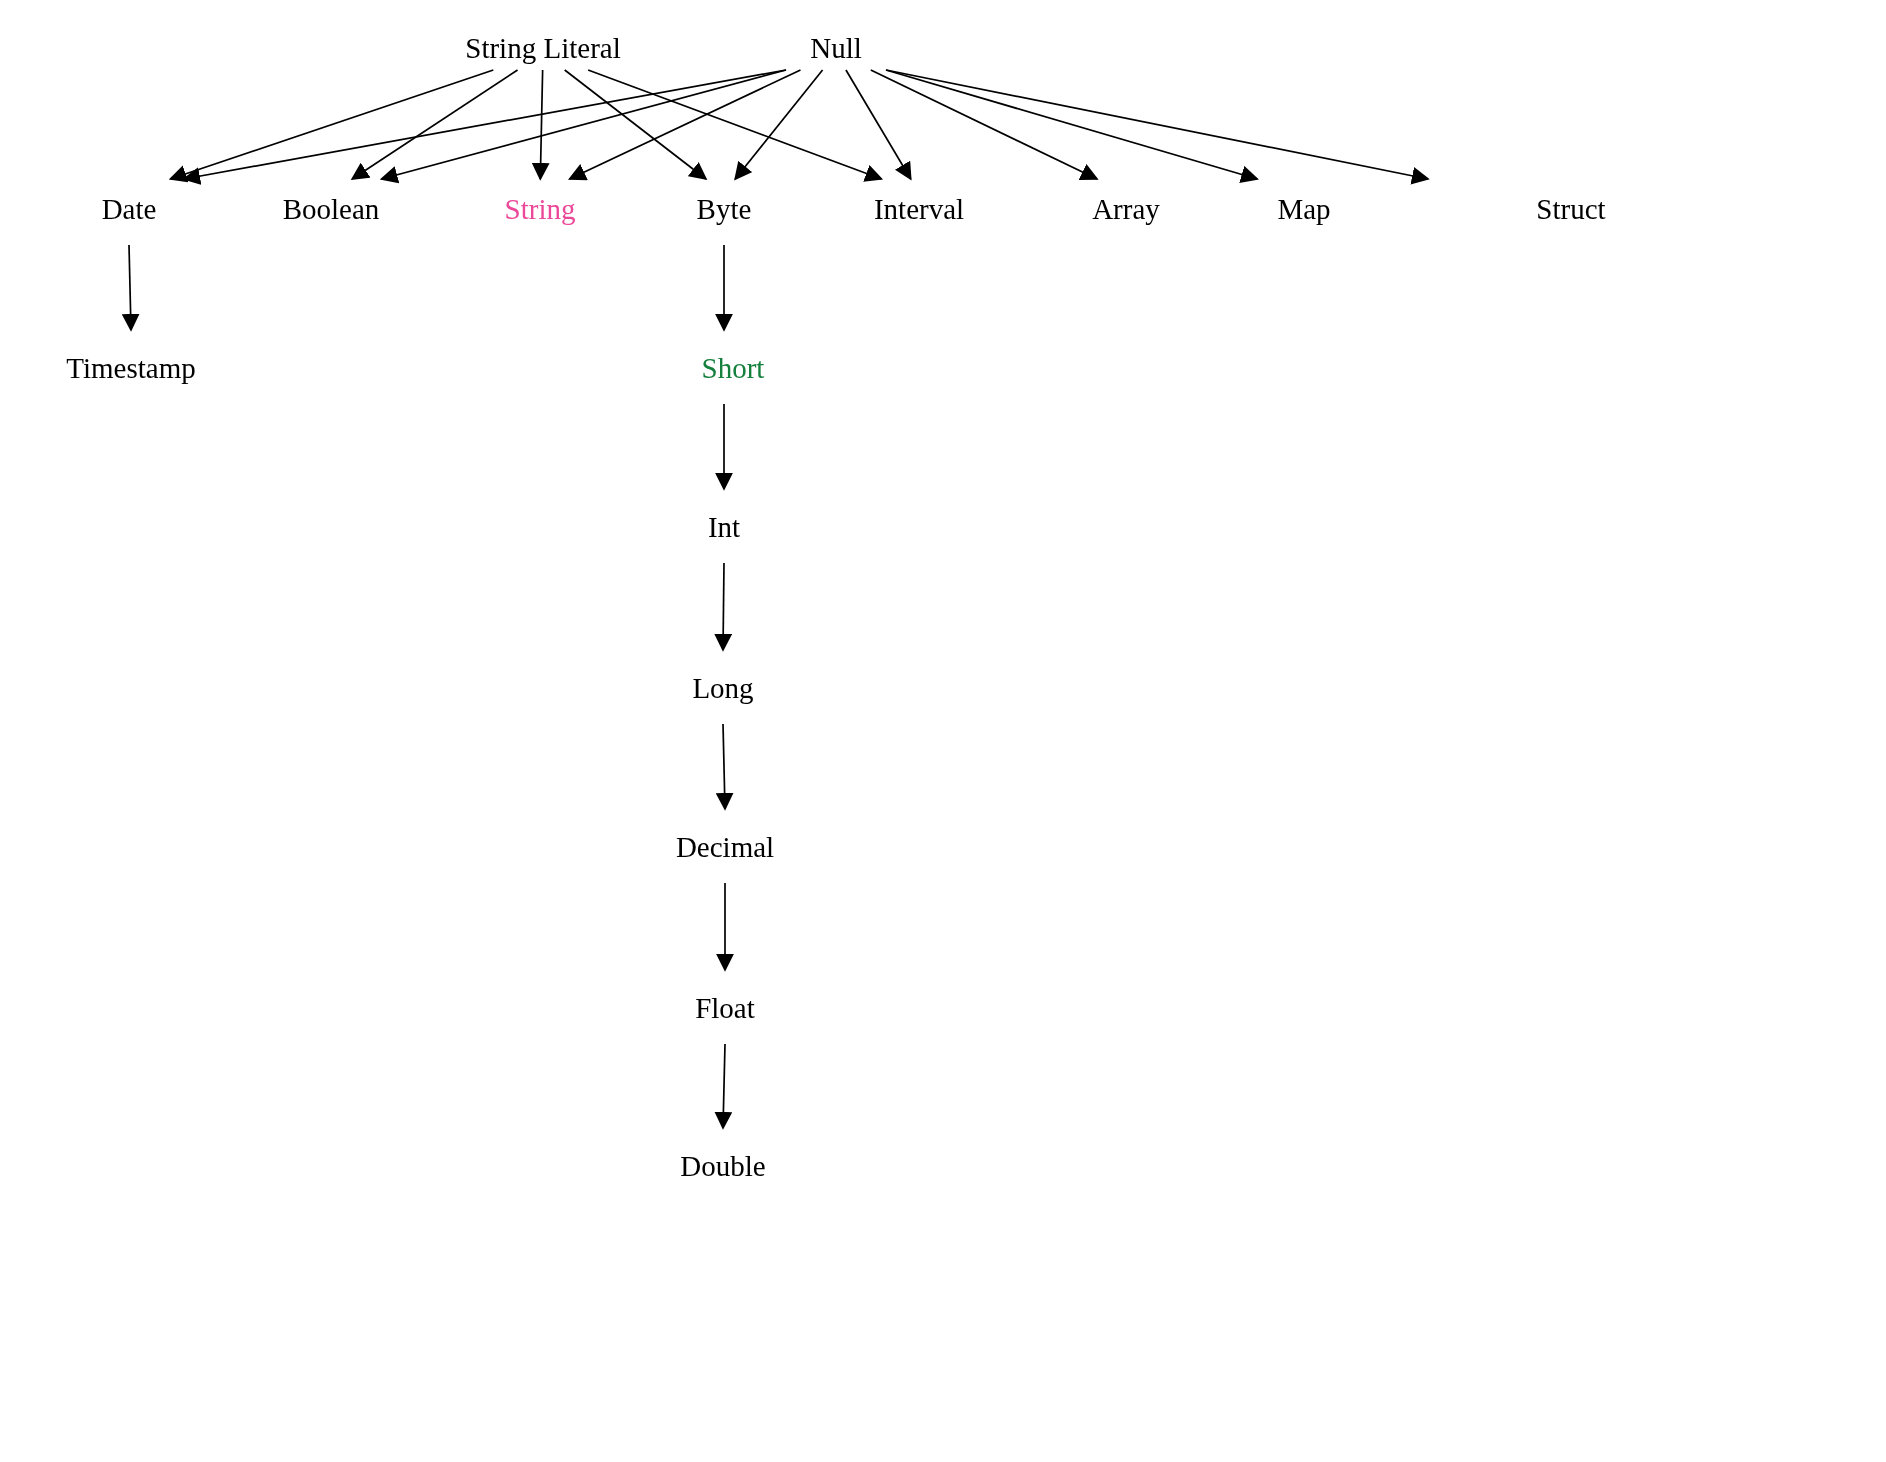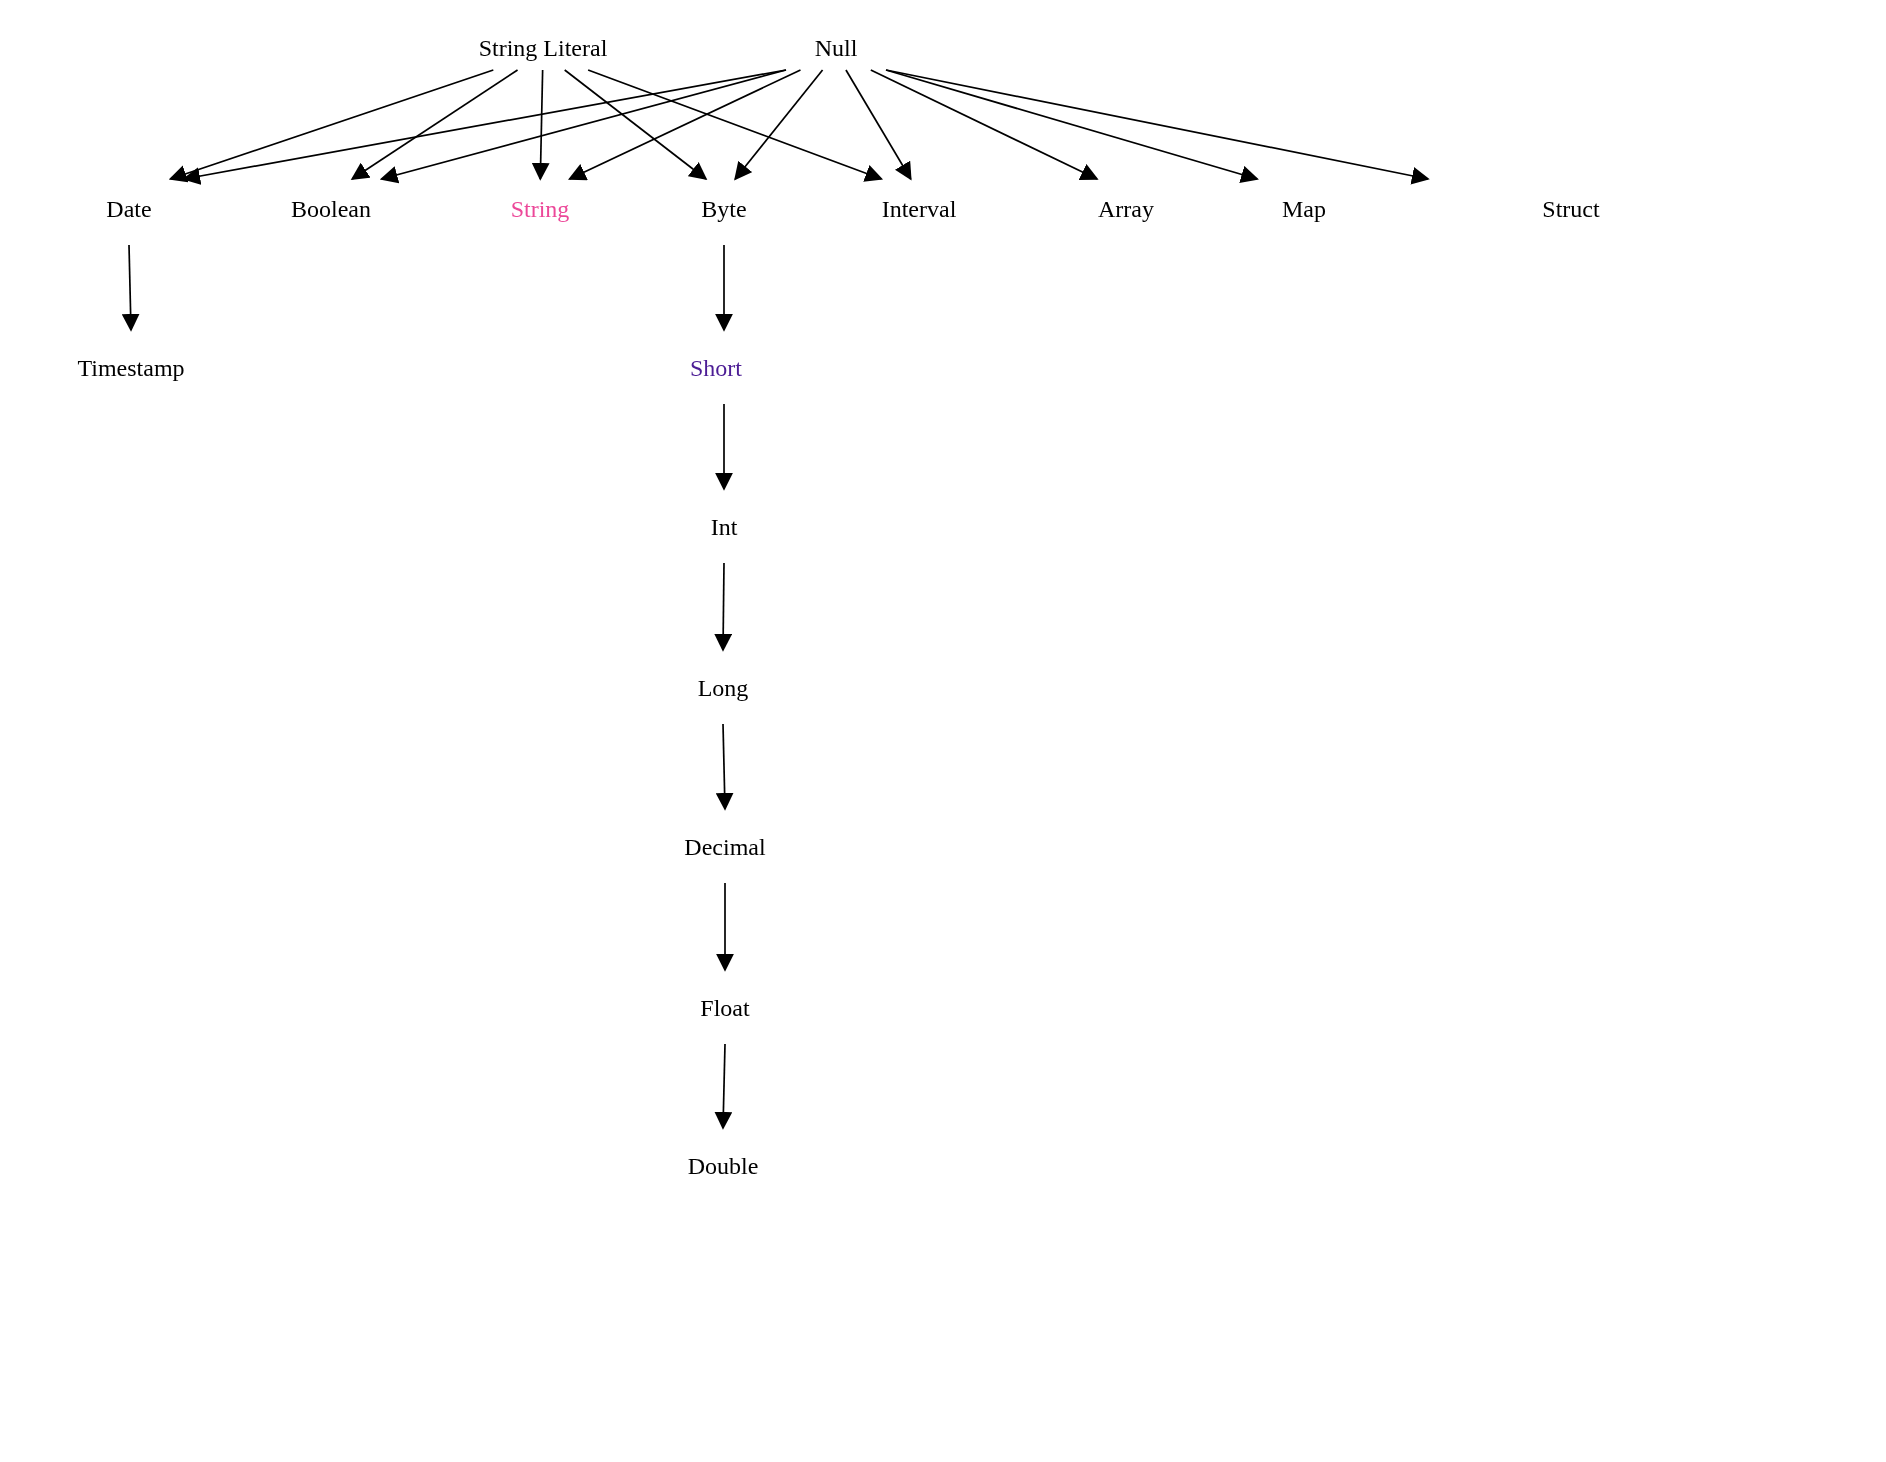--- a/index.html
+++ b/index.html
@@ -26,21 +26,21 @@
     position: absolute;
     left: 0;
     top: 0;
     width: 100%;
     height: 100%;
   }
   .node-label {
     position: absolute;
     transform: translate(-50%, -50%);
     white-space: nowrap;
-    font-size: 24px;
+    font-size: 29px;
     color: #000000;
     line-height: 1;
     user-select: none;
   }
 </style>
 </head>
 <body>
 
 <div class="canvas">
   <svg class="edges-layer" width="1886" height="1462" viewBox="0 0 1886 1462" xmlns="http://www.w3.org/2000/svg">
@@ -77,20 +77,20 @@
       <div class="node-label" style="left: 836px; top: 48px; color: rgb(0, 0, 0);">Null</div>
       <div class="node-label" style="left: 129px; top: 209px; color: rgb(0, 0, 0);">Date</div>
       <div class="node-label" style="left: 331px; top: 209px; color: rgb(0, 0, 0);">Boolean</div>
       <div class="node-label" style="left: 540px; top: 209px; color: #ec4899;">String</div>
       <div class="node-label" style="left: 724px; top: 209px; color: rgb(0, 0, 0);">Byte</div>
       <div class="node-label" style="left: 919px; top: 209px; color: rgb(0, 0, 0);">Interval</div>
       <div class="node-label" style="left: 1126px; top: 209px; color: rgb(0, 0, 0);">Array</div>
       <div class="node-label" style="left: 1304px; top: 209px; color: rgb(0, 0, 0);">Map</div>
       <div class="node-label" style="left: 1571px; top: 209px; color: rgb(0, 0, 0);">Struct</div>
       <div class="node-label" style="left: 131px; top: 368px; color: rgb(0, 0, 0);">Timestamp</div>
-      <div class="node-label" style="left: 716px; top: 368px; color: #4c1d95;">Short</div>
+      <div class="node-label" style="left: 733px; top: 368px; color: #15803d;">Short</div>
       <div class="node-label" style="left: 724px; top: 527px; color: rgb(0, 0, 0);">Int</div>
       <div class="node-label" style="left: 723px; top: 688px; color: rgb(0, 0, 0);">Long</div>
       <div class="node-label" style="left: 725px; top: 847px; color: rgb(0, 0, 0);">Decimal</div>
       <div class="node-label" style="left: 725px; top: 1008px; color: rgb(0, 0, 0);">Float</div>
       <div class="node-label" style="left: 723px; top: 1166px; color: rgb(0, 0, 0);">Double</div>
     </div>
 </div>
 
 </body></html>

